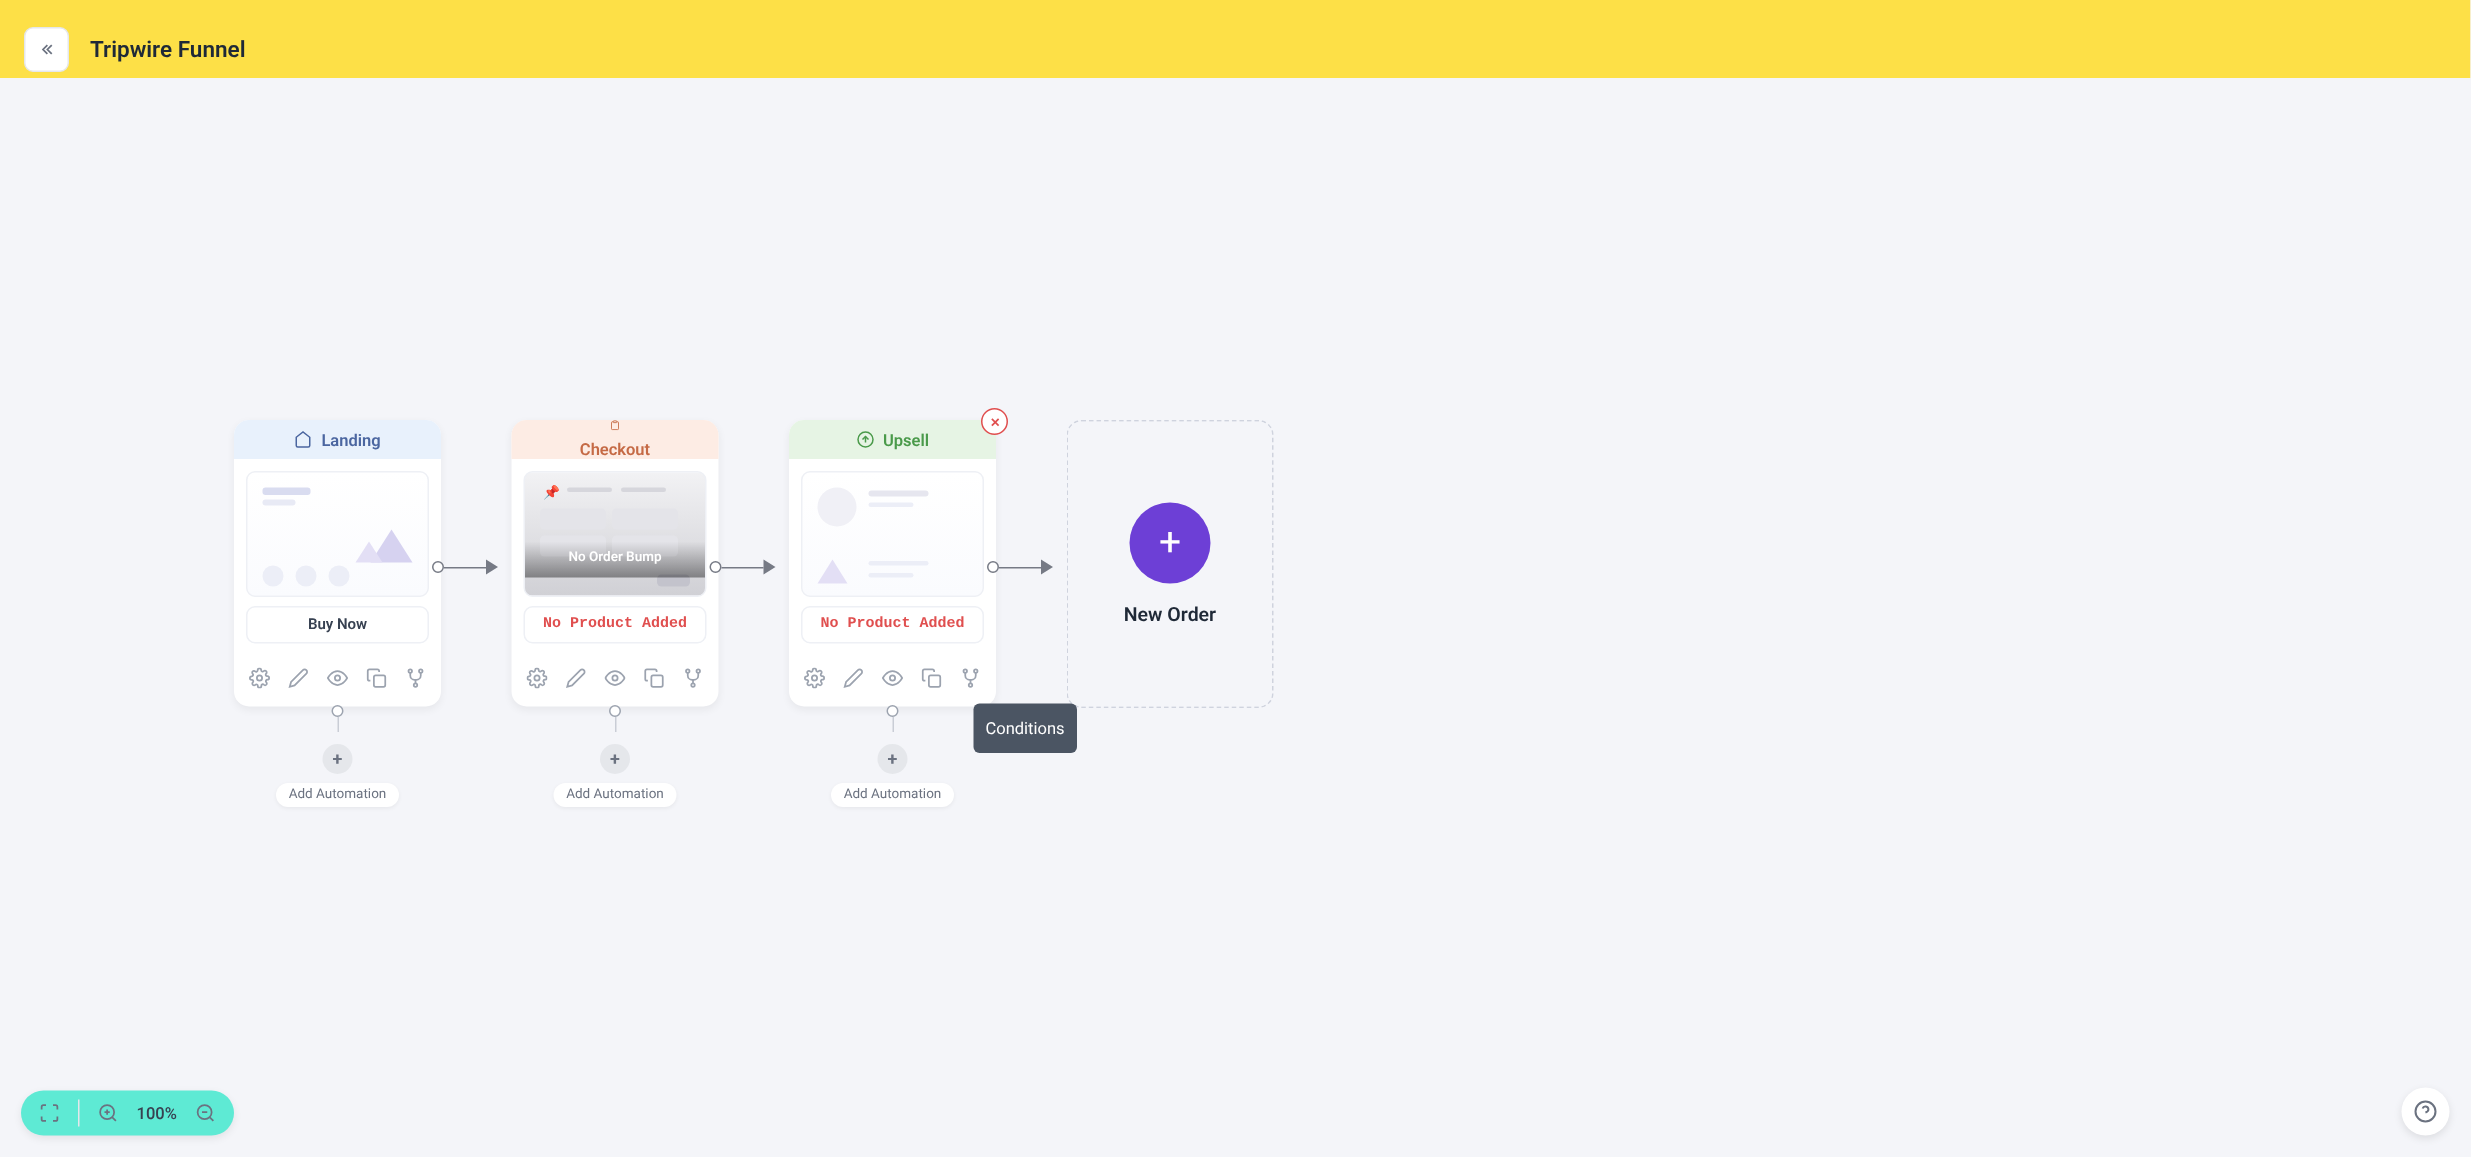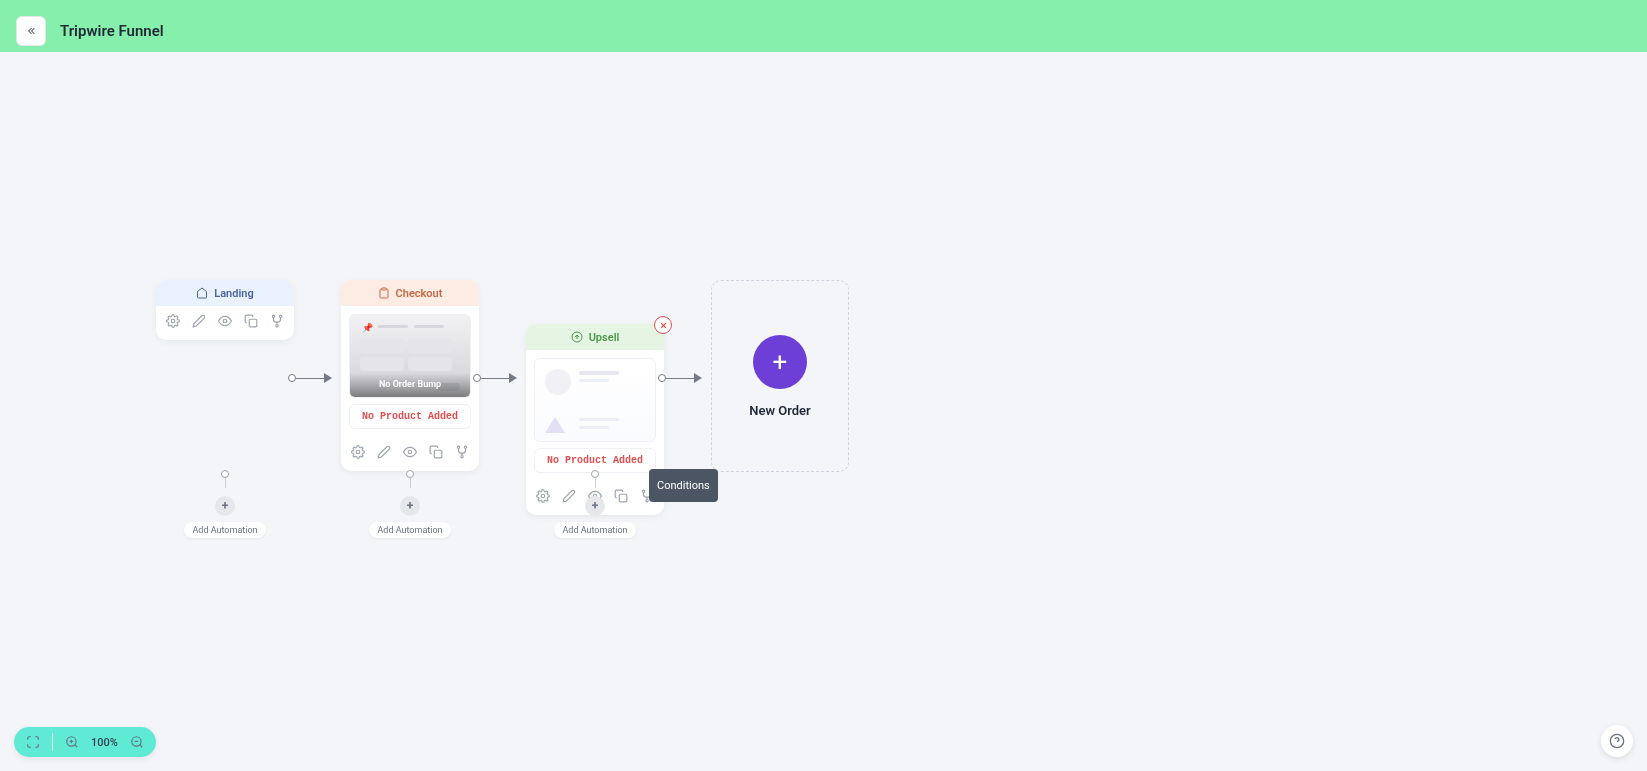--- a/index.html
+++ b/index.html
@@ -1,37 +1,37 @@
 <!DOCTYPE html>
 <html><head>
 <meta charset="utf-8">
 <style>
 * { box-sizing: border-box; margin: 0; padding: 0; }
 body { font-family: -apple-system, BlinkMacSystemFont, "Segoe UI", Roboto, sans-serif; background: #f4f5f9; width: 1647px; height: 771px; overflow: hidden; position: relative; }
-.header { background: #86efac; height: 52px; display: flex; align-items: flex-start; padding: 16px 16px; justify-content: space-between; }
+.header { background: #fde047; height: 52px; display: flex; align-items: flex-end; padding: 4px 16px; justify-content: space-between; }
 .header-left { display: flex; align-items: center; gap: 14px; }
 .back-btn { width: 30px; height: 30px; border: 1px solid #e5e7eb; border-radius: 6px; display: flex; align-items: center; justify-content: center; cursor: pointer; background: #fff; }
 .title { font-size: 15px; font-weight: 600; color: #1f2937; }
 .header-right { display: flex; align-items: center; gap: 14px; }
 .stats-label { font-size: 13px; color: #6b7280; }
 .toggle { width: 24px; height: 14px; background: #d1d5db; border-radius: 7px; position: relative; cursor: pointer; }
 .toggle::after { content: ""; position: absolute; left: 2px; top: 2px; width: 10px; height: 10px; background: #fff; border-radius: 50%; }
 .divider-v { width: 1px; height: 24px; background: #e5e7eb; }
 .icon-btn { width: 30px; height: 30px; display: flex; align-items: center; justify-content: center; cursor: pointer; color: #6b7280; border-radius: 6px; }
 .save-btn { background: #f3f4f6; color: #9ca3af; border: none; padding: 8px 18px; border-radius: 8px; font-size: 13px; font-weight: 500; cursor: pointer; }
 .canvas { position: relative; width: 100%; height: calc(100% - 52px); }
 .step-card { position: absolute; width: 138px; background: #fff; border-radius: 10px; box-shadow: 0 2px 6px rgba(0,0,0,0.06); }
 .step-header { height: 26px; display: flex; align-items: center; justify-content: center; gap: 6px; font-size: 11px; font-weight: 600; border-radius: 10px 10px 0 0; }
 .hdr-landing { background: #e8f1fc; color: #4b66a0; }
-.hdr-checkout { background: #fdece4; color: #c56a45; }
+.hdr-checkout { background: #fdece4; color: #c56a45; flex-direction: column; }
 .hdr-upsell { background: #e6f4e4; color: #4a9a4a; }
 .step-body { padding: 8px; }
 .thumb { width: 100%; height: 84px; border: 1px solid #eef0f5; border-radius: 6px; background: linear-gradient(180deg,#fff,#fafbfe); position: relative; overflow: hidden; }
 .thumb-checkout { background: linear-gradient(180deg,#f2f2f4,#d0d0d5); }
-.thumb-overlay { position: absolute; left: 0; right: 0; bottom: 0; text-align: center; font-size: 9px; font-weight: 600; color: #fff; padding: 6px 0 8px; background: linear-gradient(180deg,transparent,rgba(0,0,0,0.4)); }
+.thumb-overlay { position: absolute; left: 0; right: 0; bottom: 12px; text-align: center; font-size: 9px; font-weight: 600; color: #fff; padding: 6px 0 8px; background: linear-gradient(180deg,transparent,rgba(0,0,0,0.4)); }
 .cta-box { margin-top: 6px; border: 1px solid #eef0f5; border-radius: 6px; text-align: center; padding: 6px 4px; font-size: 10px; font-weight: 600; }
 .cta-normal { color: #374151; }
 .cta-warn { color: #e04f4f; font-family: Liberation Mono, monospace; }
 .action-row { display: flex; justify-content: space-between; padding: 6px 8px 10px; }
 .action-icon { color: #9ca3af; cursor: pointer; display: flex; align-items: center; justify-content: center; width: 18px; height: 18px; }
 .add-auto-wrap { position: absolute; width: 138px; text-align: center; }
 .add-circle { width: 20px; height: 20px; border-radius: 50%; background: #e5e7eb; color: #6b7280; display: inline-flex; align-items: center; justify-content: center; font-size: 12px; font-weight: 700; cursor: pointer; margin-top: 14px; }
 .add-label { display: inline-block; margin-top: 6px; font-size: 9px; color: #6b7280; background: #fff; padding: 3px 8px; border-radius: 10px; box-shadow: 0 1px 3px rgba(0,0,0,0.06); }
 .newstep { position: absolute; width: 138px; height: 192px; border: 1px dashed #cfd3de; border-radius: 10px; display: flex; flex-direction: column; align-items: center; justify-content: center; gap: 14px; cursor: pointer; }
 .newstep-circle { width: 54px; height: 54px; border-radius: 50%; background: #6d3fd6; color: #fff; display: flex; align-items: center; justify-content: center; font-size: 26px; }
@@ -89,20 +89,32 @@
 
 <div class="canvas">
 
   <div class="step-card" style="left:156px; top:228px;">
     <div class="step-header hdr-landing">
       <svg width="12" height="12" viewBox="0 0 24 24" fill="none" stroke="#4b66a0" stroke-width="2">
           <path d="M3 9l9-7 9 7v11a2 2 0 0 1-2 2H5a2 2 0 0 1-2-2z"></path>
         </svg>
       <span>Landing</span>
     </div>
+    <div class="step-body">
+      <div class="thumb">
+        <div class="thumb-land-bar1"></div>
+          <div class="thumb-land-bar2"></div>
+        <div class="thumb-land-mtn"></div>
+          <div class="thumb-land-mtn2"></div>
+        <div class="thumb-land-c1"></div>
+          <div class="thumb-land-c2"></div>
+          <div class="thumb-land-c3"></div>
+      </div>
+      <div class="cta-box cta-normal">Buy Now</div>
+    </div>
     <div class="action-row">
       <div class="action-icon">
           <svg width="14" height="14" viewBox="0 0 24 24" fill="none" stroke="currentColor" stroke-width="2">
             <circle cx="12" cy="12" r="3"></circle>
             <path d="M19.4 15a1.65 1.65 0 0 0 .33 1.82l.06.06a2 2 0 1 1-2.83 2.83l-.06-.06a1.65 1.65 0 0 0-1.82-.33 1.65 1.65 0 0 0-1 1.51V21a2 2 0 1 1-4 0v-.09a1.65 1.65 0 0 0-1-1.51 1.65 1.65 0 0 0-1.82.33l-.06.06a2 2 0 1 1-2.83-2.83l.06-.06a1.65 1.65 0 0 0 .33-1.82 1.65 1.65 0 0 0-1.51-1H3a2 2 0 1 1 0-4h.09a1.65 1.65 0 0 0 1.51-1 1.65 1.65 0 0 0-.33-1.82l-.06-.06a2 2 0 1 1 2.83-2.83l.06.06a1.65 1.65 0 0 0 1.82.33h0a1.65 1.65 0 0 0 1-1.51V3a2 2 0 1 1 4 0v.09a1.65 1.65 0 0 0 1 1.51h0a1.65 1.65 0 0 0 1.82-.33l.06-.06a2 2 0 1 1 2.83 2.83l-.06.06a1.65 1.65 0 0 0-.33 1.82v0a1.65 1.65 0 0 0 1.51 1H21a2 2 0 1 1 0 4h-.09a1.65 1.65 0 0 0-1.51 1z"></path>
           </svg>
         </div>
       <div class="action-icon">
           <svg width="14" height="14" viewBox="0 0 24 24" fill="none" stroke="currentColor" stroke-width="2">
             <path d="M17 3a2.828 2.828 0 1 1 4 4L7.5 20.5 2 22l1.5-5.5L17 3z"></path>
@@ -209,21 +221,21 @@
     <div class="add-circle">+</div><br>
     <span class="add-label">Add Automation</span>
   </div>
 
   <div class="conn" style="left:473px; top:321px;">
     <div class="conn-circ"></div>
       <div class="conn-line"></div>
       <div class="conn-arrow"></div>
   </div>
 
-  <div class="step-card" style="left:526px; top:228px;margin-top:44px;">
+  <div class="step-card" style="left:526px; top:228px;">
     <div class="delete-btn">
       <svg width="9" height="9" viewBox="0 0 24 24" fill="none" stroke="currentColor" stroke-width="3">
           <line x1="18" y1="6" x2="6" y2="18"></line>
           <line x1="6" y1="6" x2="18" y2="18"></line>
         </svg>
     </div>
     <div class="step-header hdr-upsell">
       <svg width="12" height="12" viewBox="0 0 24 24" fill="none" stroke="#4a9a4a" stroke-width="2">
           <circle cx="12" cy="12" r="10"></circle>
           <polyline points="16 12 12 8 8 12"></polyline>

